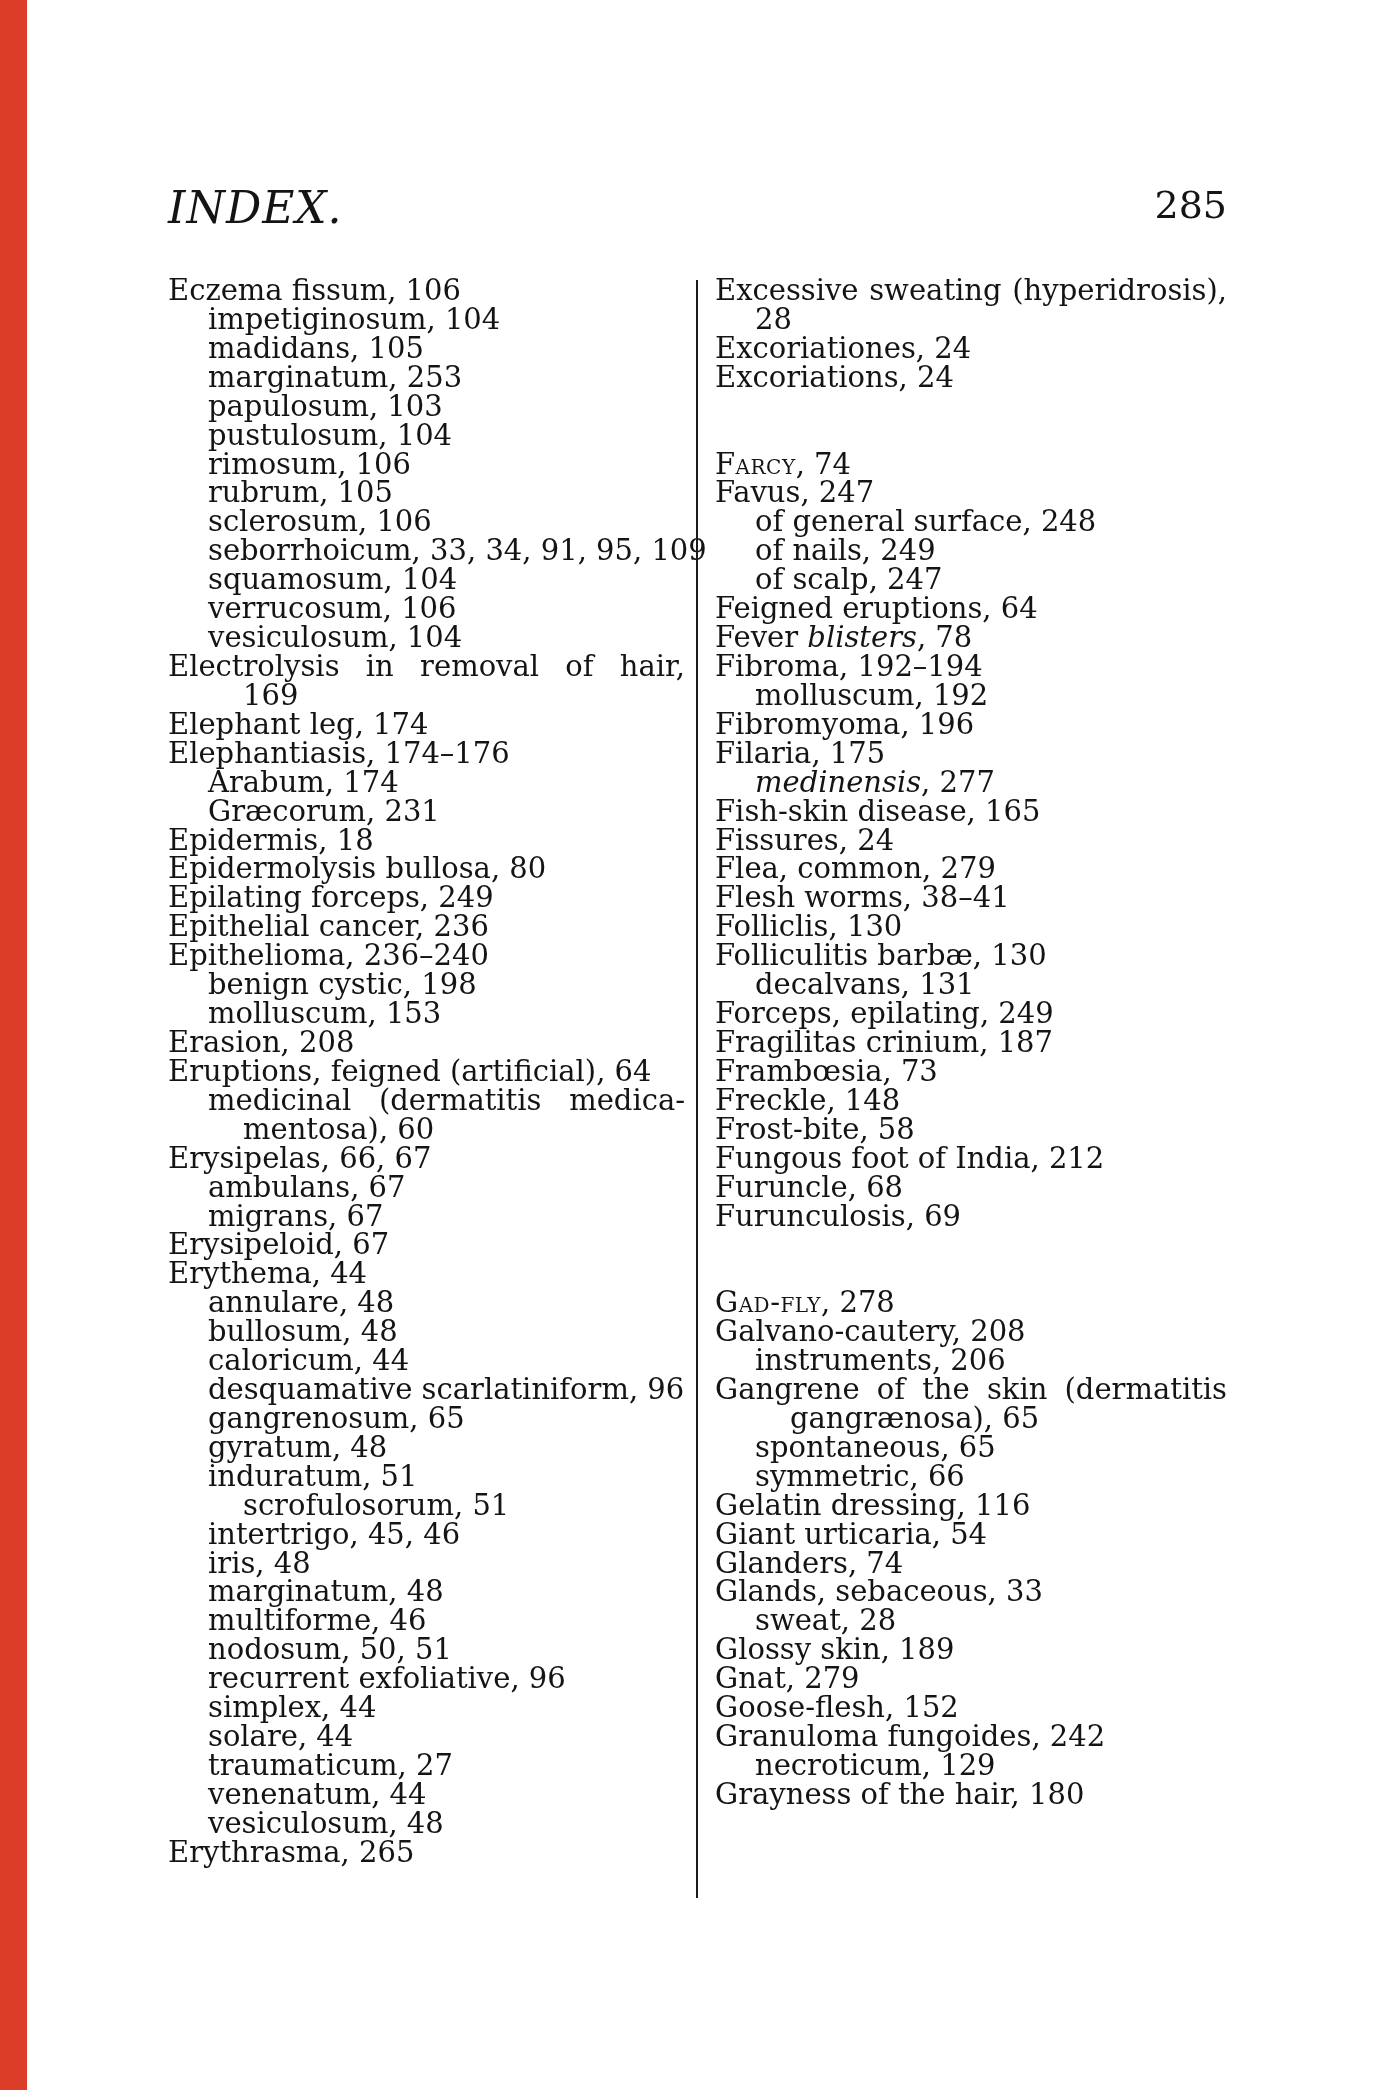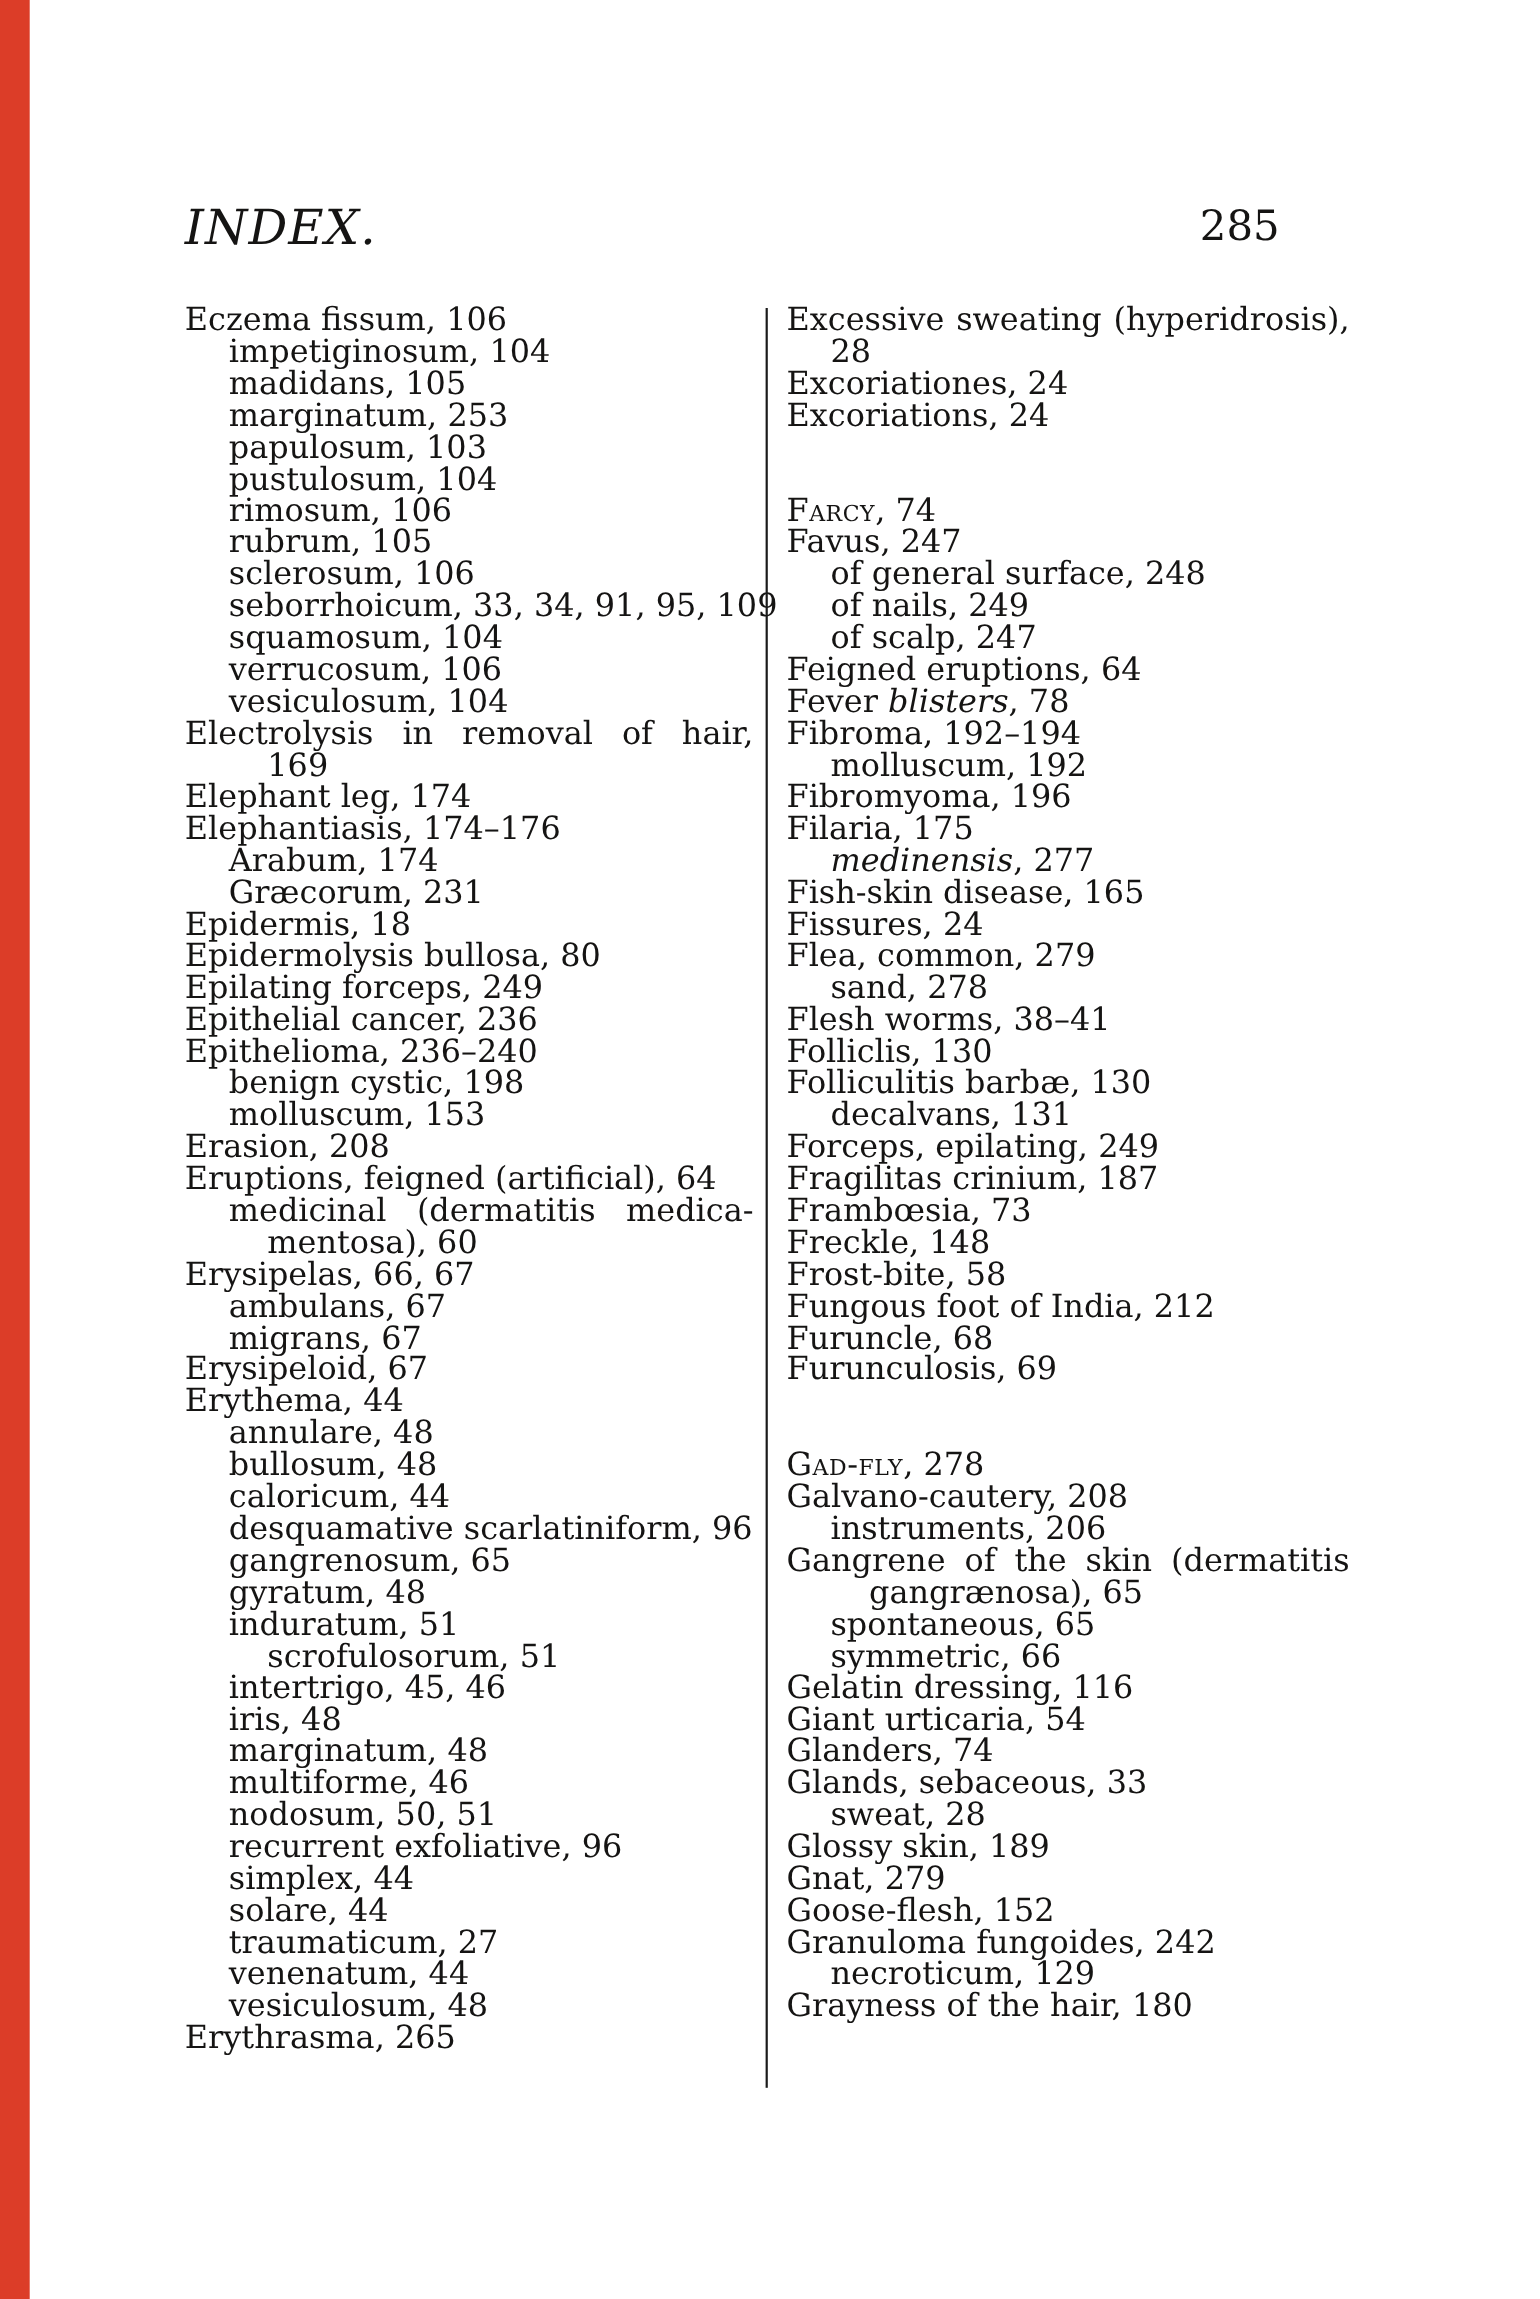--- a/index.html
+++ b/index.html
@@ -14,21 +14,21 @@
     position:absolute;left:0;top:0;width:27px;height:2090px;
     background:#dc3d28;
   }
   .page-title{
     position:absolute;left:168px;top:186px;width:1059px;
     text-align:left;font-style:italic;font-size:44px;line-height:1;
     letter-spacing:1px;
   }
   .page-number{
     position:absolute;left:1027px;top:186px;width:200px;
-    text-align:center;font-size:38px;line-height:1;
+    text-align:right;font-size:38px;line-height:1;
   }
   .col{
     position:absolute;top:276px;
     font-size:29px;line-height:28.93px;
   }
   .left-col{left:168px;width:517px;}
   .right-col{left:715px;width:512px;}
   .ln{height:28.93px;white-space:nowrap;}
   .ln.i1{padding-left:40px;}
   .ln.i2{padding-left:75px;}
@@ -121,21 +121,20 @@
     <div class="ln i0"><span>Feigned eruptions, 64</span></div>
     <div class="ln i0"><span>Fever </span><span class="it">blisters</span><span>, 78</span></div>
     <div class="ln i0"><span>Fibroma, 192–194</span></div>
     <div class="ln i1"><span>molluscum, 192</span></div>
     <div class="ln i0"><span>Fibromyoma, 196</span></div>
     <div class="ln i0"><span>Filaria, 175</span></div>
     <div class="ln i1"><span class="it">medinensis</span><span>, 277</span></div>
     <div class="ln i0"><span>Fish-skin disease, 165</span></div>
     <div class="ln i0"><span>Fissures, 24</span></div>
     <div class="ln i0"><span>Flea, common, 279</span></div>
-    <div class="ln i1"><span>sand, 278</span></div>
     <div class="ln i0"><span>Flesh worms, 38–41</span></div>
     <div class="ln i0"><span>Folliclis, 130</span></div>
     <div class="ln i0"><span>Folliculitis barbæ, 130</span></div>
     <div class="ln i1"><span>decalvans, 131</span></div>
     <div class="ln i0"><span>Forceps, epilating, 249</span></div>
     <div class="ln i0"><span>Fragilitas crinium, 187</span></div>
     <div class="ln i0"><span>Frambœsia, 73</span></div>
     <div class="ln i0"><span>Freckle, 148</span></div>
     <div class="ln i0"><span>Frost-bite, 58</span></div>
     <div class="ln i0"><span>Fungous foot of India, 212</span></div>

